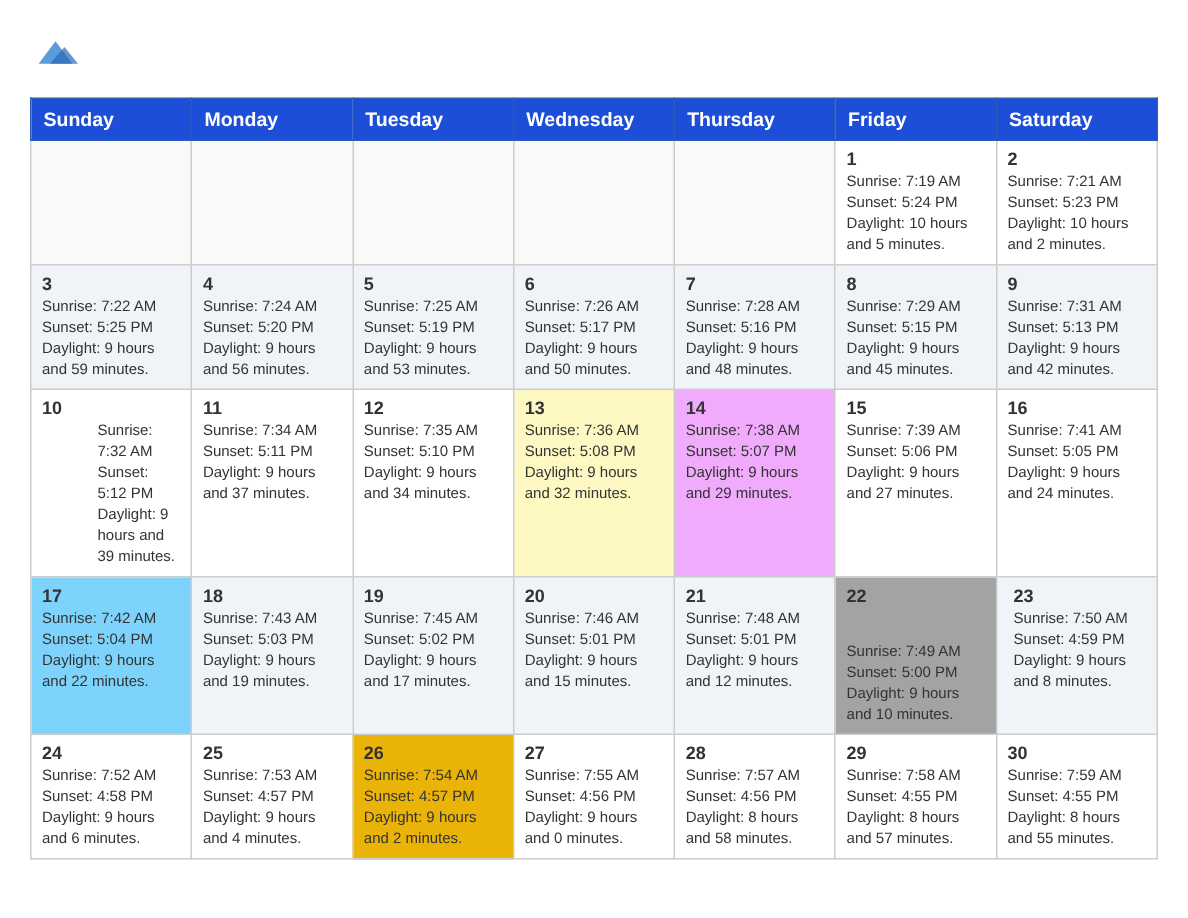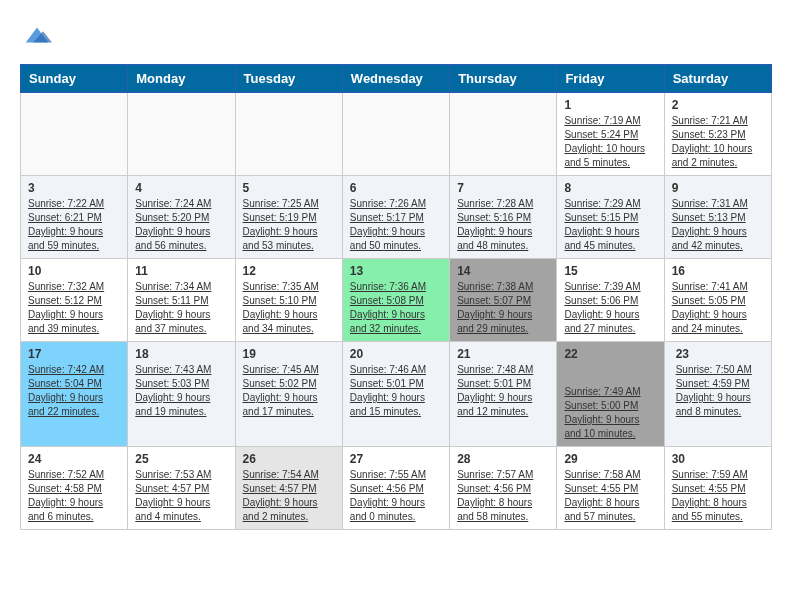--- a/index.html
+++ b/index.html
@@ -43,21 +43,21 @@
     .location {
       font-size: 16px;
       color: #555;
     }
     .calendar {
       width: 100%;
       border-collapse: collapse;
       border: 1px solid #ccc;
     }
     .calendar th {
-      background-color: #0369a1;
+      background-color: #1d4ed8;
       color: #fff;
       text-align: left;
       padding: 6px 8px;
       font-size: 13px;
       border: 1px solid #2a5ab4;
     }
     .calendar td {
       vertical-align: top;
       padding: 5px 7px;
       border: 1px solid #ccc;
@@ -75,21 +75,20 @@
     }
     .day-num {
       font-size: 12px;
       font-weight: bold;
       margin-bottom: 2px;
     }
     .day-info {
       font-size: 10px;
       line-height: 1.4;
       color: #333;
-      text-decoration: underline;
     }
     .empty-cell {
       background: #f9f9f9 !important;
     }
   </style>
 </head>
 <body>
 
 <div class="header-area">
   <div class="logo">
@@ -138,21 +137,21 @@
           <div class="day-num">2</div>
           <div class="day-info" style="white-space: pre-line;">Sunrise: 7:21 AM
 Sunset: 5:23 PM
 Daylight: 10 hours and 2 minutes.</div>
         </td>
       </tr>
       <tr>
         <td style="background: rgb(240, 244, 248);">
           <div class="day-num">3</div>
           <div class="day-info" style="white-space: pre-line;">Sunrise: 7:22 AM
-Sunset: 6:21 PM
+Sunset: 5:25 PM
 Daylight: 9 hours and 59 minutes.</div>
         </td>
         <td style="background: rgb(240, 244, 248);">
           <div class="day-num">4</div>
           <div class="day-info" style="white-space: pre-line;">Sunrise: 7:24 AM
 Sunset: 5:20 PM
 Daylight: 9 hours and 56 minutes.</div>
         </td>
         <td style="background: rgb(240, 244, 248);">
           <div class="day-num">5</div>
@@ -181,43 +180,43 @@
         <td style="background: rgb(240, 244, 248);">
           <div class="day-num">9</div>
           <div class="day-info" style="white-space: pre-line;">Sunrise: 7:31 AM
 Sunset: 5:13 PM
 Daylight: 9 hours and 42 minutes.</div>
         </td>
       </tr>
       <tr>
         <td style="background: rgb(255, 255, 255); border-radius: 13px;">
           <div class="day-num">10</div>
-          <div class="day-info" style="white-space: pre-line;">Sunrise: 7:32 AM
+          <div class="day-info" style="white-space: pre-line; margin-left: 37px;">Sunrise: 7:32 AM
 Sunset: 5:12 PM
 Daylight: 9 hours and 39 minutes.</div>
         </td>
         <td style="background: rgb(255, 255, 255);">
           <div class="day-num">11</div>
           <div class="day-info" style="white-space: pre-line;">Sunrise: 7:34 AM
 Sunset: 5:11 PM
 Daylight: 9 hours and 37 minutes.</div>
         </td>
         <td style="background: rgb(255, 255, 255);">
           <div class="day-num">12</div>
           <div class="day-info" style="white-space: pre-line;">Sunrise: 7:35 AM
 Sunset: 5:10 PM
 Daylight: 9 hours and 34 minutes.</div>
         </td>
-        <td style="background: #86efac;">
+        <td style="background: #fef9c3;">
           <div class="day-num">13</div>
           <div class="day-info" style="white-space: pre-line;">Sunrise: 7:36 AM
 Sunset: 5:08 PM
 Daylight: 9 hours and 32 minutes.</div>
         </td>
-        <td style="background: #a3a3a3; margin-left: 23px;">
+        <td style="background: #f0abfc; margin-left: 23px;">
           <div class="day-num">14</div>
           <div class="day-info" style="white-space: pre-line;">Sunrise: 7:38 AM
 Sunset: 5:07 PM
 Daylight: 9 hours and 29 minutes.</div>
         </td>
         <td style="background: rgb(255, 255, 255);">
           <div class="day-num">15</div>
           <div class="day-info" style="white-space: pre-line;">Sunrise: 7:39 AM
 Sunset: 5:06 PM
 Daylight: 9 hours and 27 minutes.</div>
@@ -279,21 +278,21 @@
           <div class="day-info" style="white-space: pre-line;">Sunrise: 7:52 AM
 Sunset: 4:58 PM
 Daylight: 9 hours and 6 minutes.</div>
         </td>
         <td style="background: rgb(255, 255, 255);">
           <div class="day-num">25</div>
           <div class="day-info" style="white-space: pre-line;">Sunrise: 7:53 AM
 Sunset: 4:57 PM
 Daylight: 9 hours and 4 minutes.</div>
         </td>
-        <td style="background: #e5e5e5;">
+        <td style="background: #eab308;">
           <div class="day-num">26</div>
           <div class="day-info" style="white-space: pre-line;">Sunrise: 7:54 AM
 Sunset: 4:57 PM
 Daylight: 9 hours and 2 minutes.</div>
         </td>
         <td style="background: rgb(255, 255, 255);">
           <div class="day-num">27</div>
           <div class="day-info" style="white-space: pre-line;">Sunrise: 7:55 AM
 Sunset: 4:56 PM
 Daylight: 9 hours and 0 minutes.</div>

